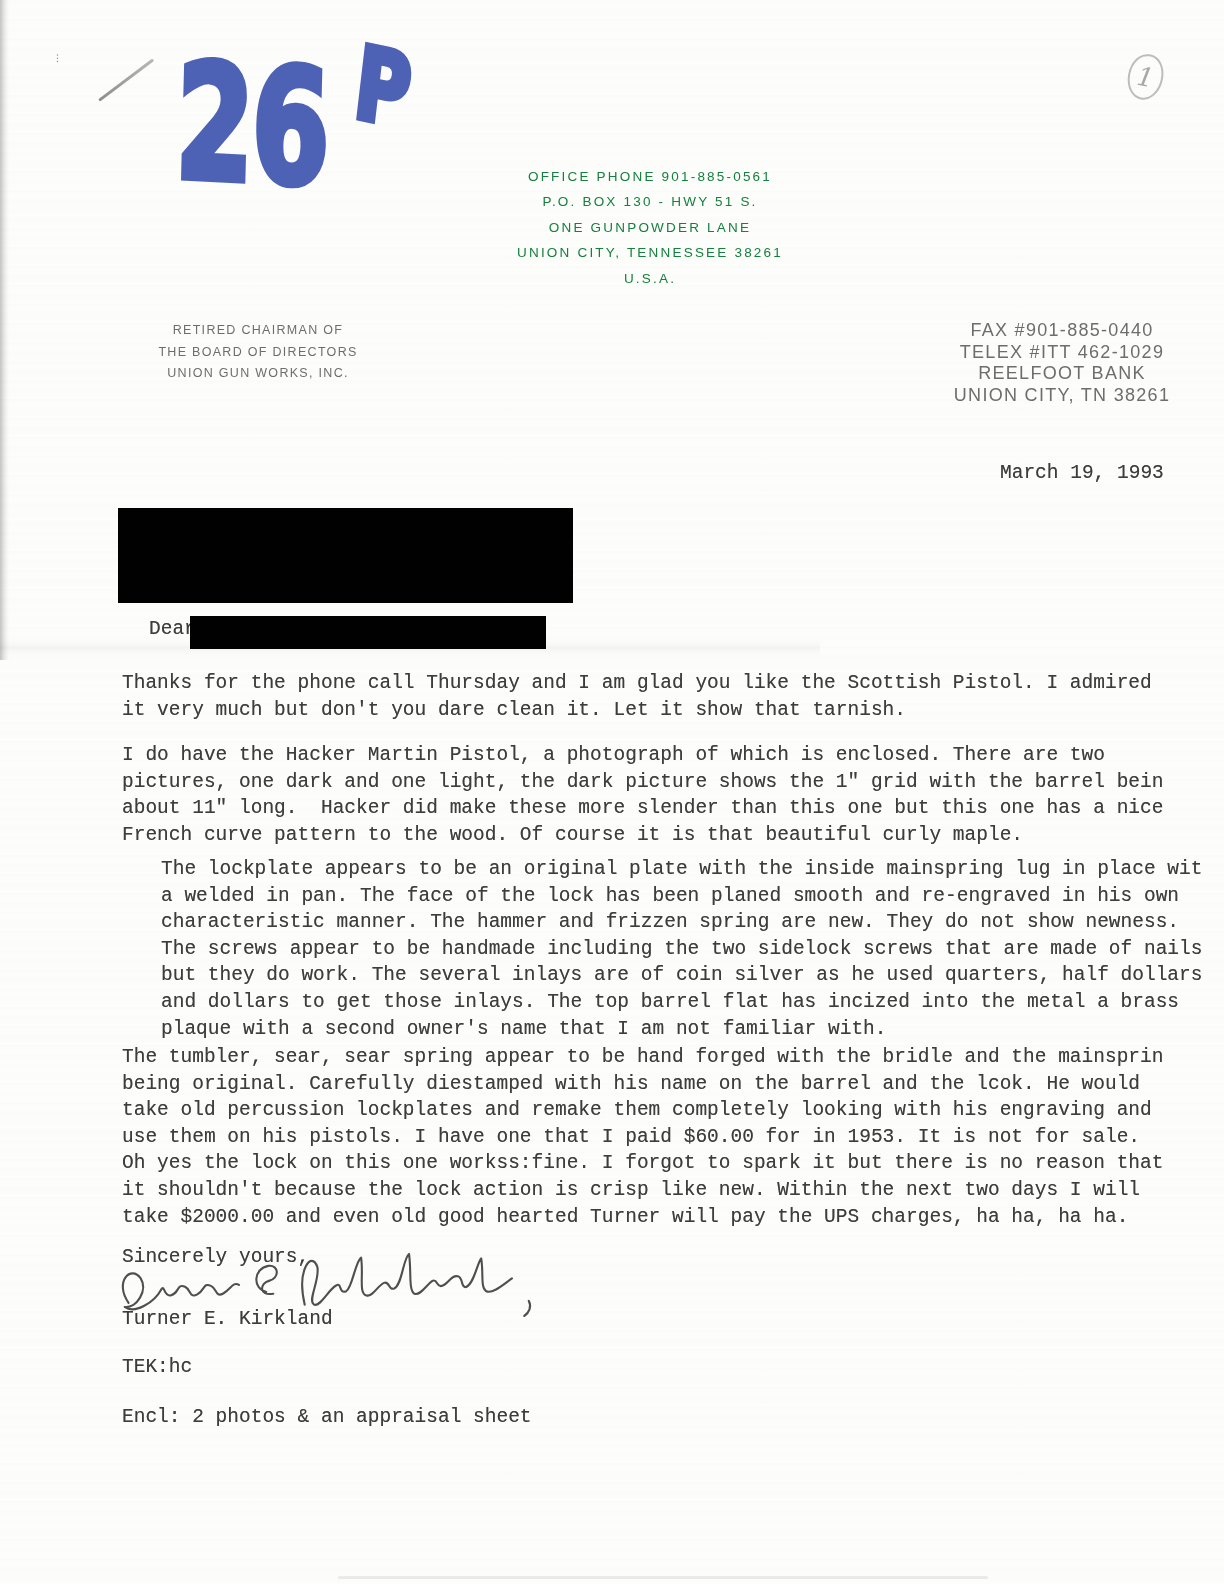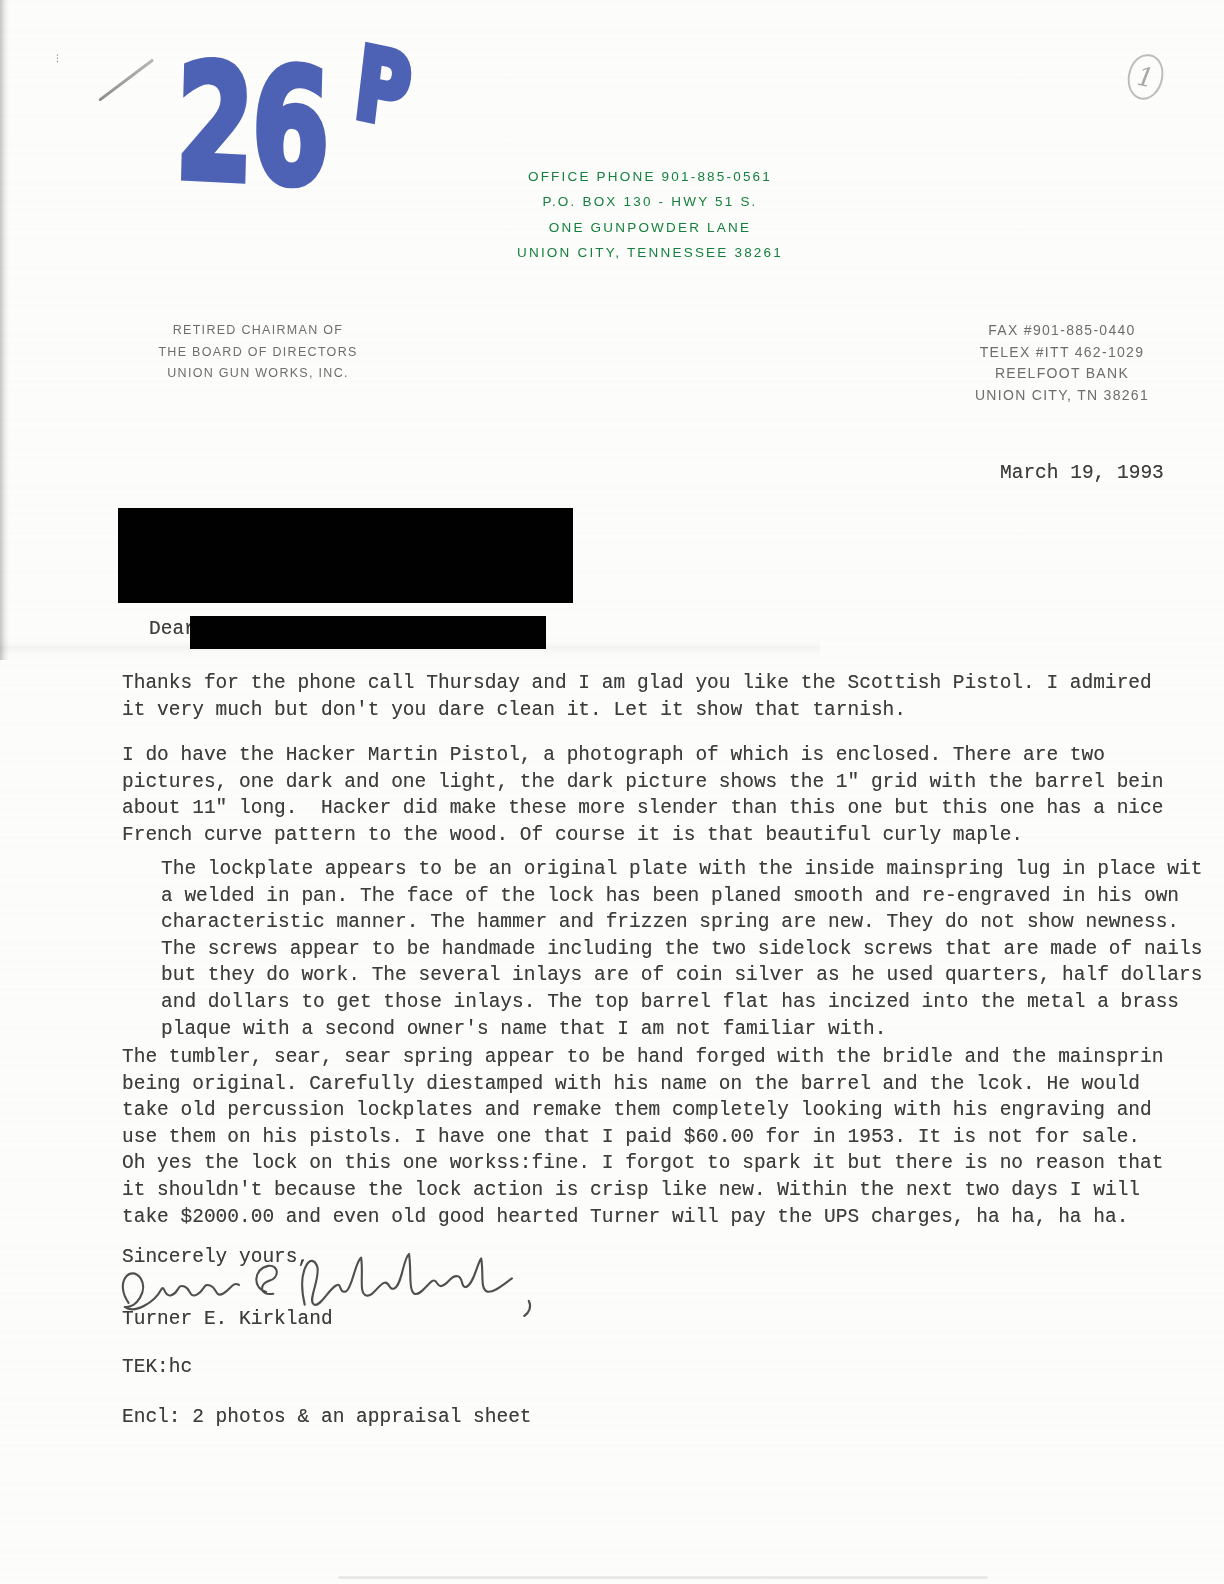--- a/index.html
+++ b/index.html
@@ -95,21 +95,21 @@
   .lh-left {
     position: absolute; left: 126px; top: 320px; width: 264px;
     text-align: center;
     color: #6d6d6d;
     font-size: 12.5px; letter-spacing: 1.3px; line-height: 21.5px;
   }
   .lh-right {
     position: absolute; left: 930px; top: 320px; width: 264px;
     text-align: center;
     color: #6d6d6d;
-    font-size: 14px; letter-spacing: 1.3px; line-height: 21.5px;
+    font-size: 18px; letter-spacing: 1.3px; line-height: 21.5px;
   }
   
   .type {
     font-family: "Liberation Mono", "DejaVu Sans Mono", monospace;
     color: #3d3d3d;
     font-size: 19.5px;
     white-space: pre;
     text-shadow: 0 0 0.5px rgba(60,60,60,0.55);
   }
   .date-line    { position: absolute; left: 1000px; top: 462px; }
@@ -146,20 +146,21 @@
   <div class="marker mark-p">P</div>
   <div class="page-num-circle">
     <span>1</span>
   </div>
 
   <div class="lh-address">
     <div>OFFICE PHONE 901-885-0561</div>
     <div>P.O. BOX 130 - HWY 51 S.</div>
     <div>ONE GUNPOWDER LANE</div>
     <div>UNION CITY, TENNESSEE 38261</div>
+    <div>U.S.A.</div>
   </div>
   <div class="lh-left">
     <div>RETIRED CHAIRMAN OF</div>
     <div>THE BOARD OF DIRECTORS</div>
     <div>UNION GUN WORKS, INC.</div>
   </div>
   <div class="lh-right">
     <div>FAX #901-885-0440</div>
     <div>TELEX #ITT 462-1029</div>
     <div>REELFOOT BANK</div>

